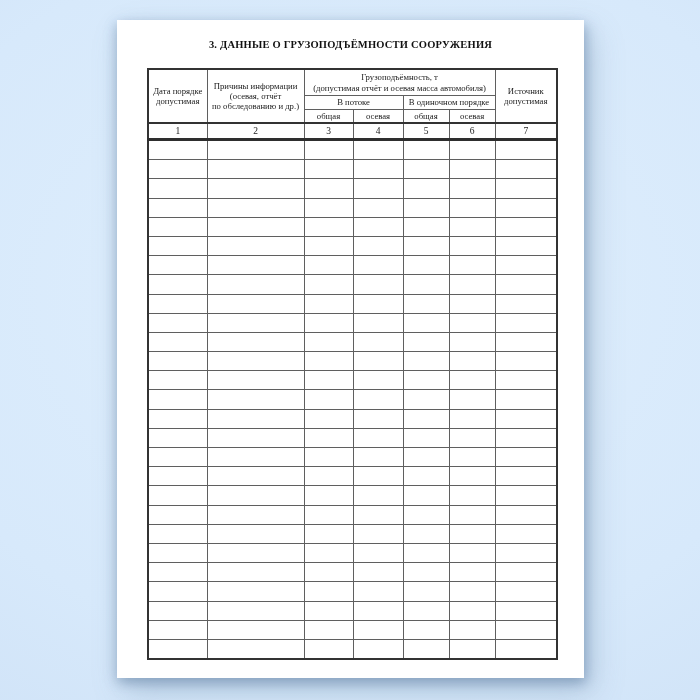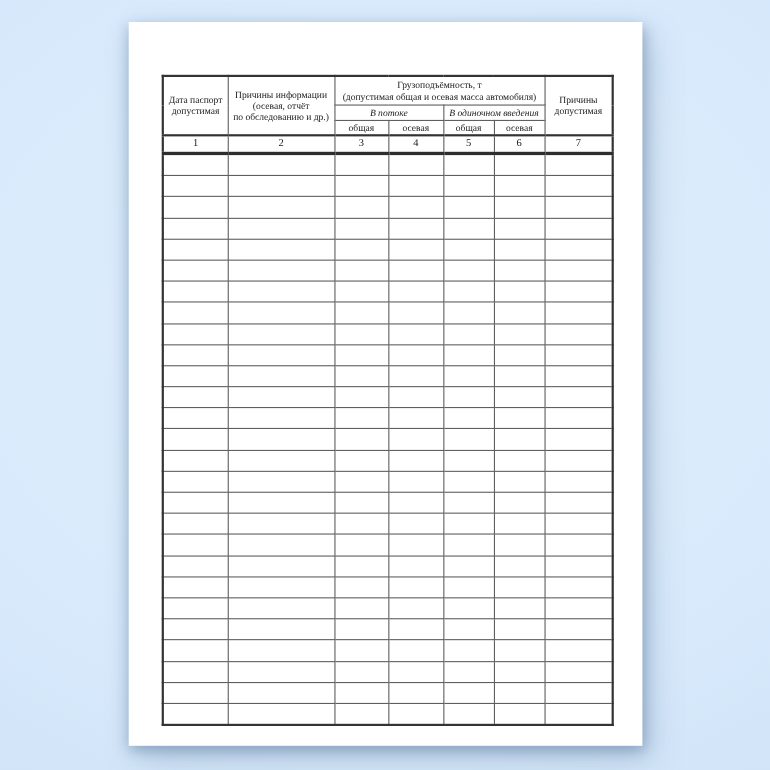--- a/index.html
+++ b/index.html
@@ -54,73 +54,74 @@
     vertical-align: middle;
     color: #1a1a1a;
     font-weight: normal;
     overflow: hidden;
   }
   .form-table thead th {
     font-size: 8.7px;
     line-height: 1.18;
   }
   .row-group th { height: 25px; }
-  .row-sub th   { height: 13px; font-style: italic; }
+  .row-sub th   { height: 13px; }
   .row-leaf th  { height: 12px; }
   .hdr-line { white-space: nowrap; }
   .row-numbers td {
     height: 14px;
     font-size: 9.5px;
     border-top: 2px solid #333333;
     border-bottom: 3px solid #2e2e2e;
   }
   tbody.grid-body td {
     height: 18.2px;
   }
 </style>
 </head>
 <body>
 
 <div class="stage">
   <div class="page">
 
+    <div class="doc-title">3. ДАННЫЕ О ГРУЗОПОДЪЁМНОСТИ СООРУЖЕНИЯ</div>
 
     <table class="form-table">
       <colgroup>
         <col style="width:59px">
         <col style="width:97px">
         <col style="width:49px">
         <col style="width:50px">
         <col style="width:46px">
         <col style="width:46px">
         <col style="width:62px">
       </colgroup>
       <thead>
         <tr class="row-group">
           <th rowspan="3">
-            <div class="hdr-line">Дата паспорт</div>
+            <div class="hdr-line">Дата порядке</div>
             <div class="hdr-line">допустимая</div>
           </th>
           <th rowspan="3">
             <div class="hdr-line">Причины информации</div>
             <div class="hdr-line">(осевая, отчёт</div>
             <div class="hdr-line">по обследованию и др.)</div>
           </th>
           <th colspan="4">
             <div class="hdr-line">Грузоподъёмность, т</div>
-            <div class="hdr-line">(допустимая общая и осевая масса автомобиля)</div>
+            <div class="hdr-line">(допустимая отчёт и осевая масса автомобиля)</div>
           </th>
           <th rowspan="3">
-            <div class="hdr-line">Причины</div>
+            <div class="hdr-line">Источник</div>
             <div class="hdr-line">допустимая</div>
           </th>
         </tr>
         <tr class="row-sub">
           <th colspan="2">В потоке</th>
-          <th colspan="2">В одиночном введения</th>
+          <th colspan="2">В одиночном порядке</th>
         </tr>
         <tr class="row-leaf">
           <th>общая</th>
           <th>осевая</th>
           <th>общая</th>
           <th>осевая</th>
         </tr>
         <tr class="row-numbers">
           <td>1</td>
           <td>2</td>

